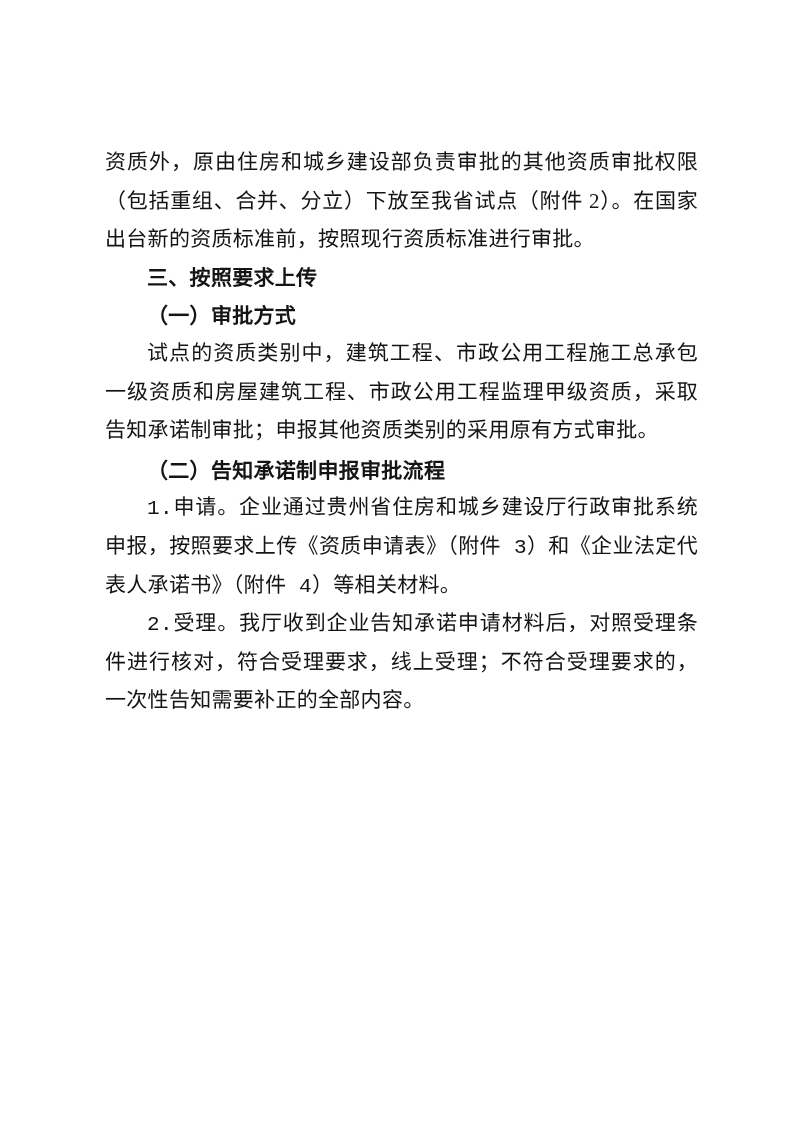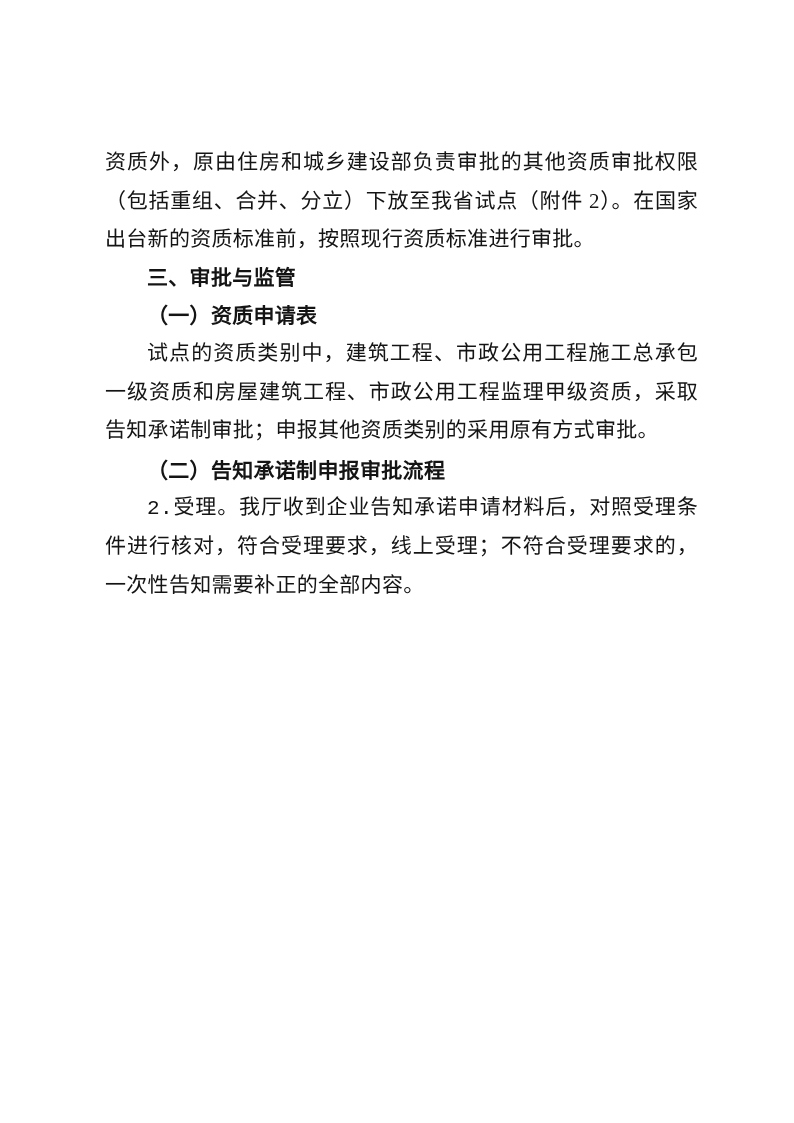--- a/index.html
+++ b/index.html
@@ -54,20 +54,21 @@
     letter-spacing: 3px;
     color: #222222;
   }
 </style>
 </head>
 <body>
 
 <div class="page">
   <div class="content">
     <p>资质外，原由住房和城乡建设部负责审批的其他资质审批权限（包括重组、合并、分立）下放至我省试点（附件 2）。在国家出台新的资质标准前，按照现行资质标准进行审批。</p>
-    <p class="h-hei">三、审批与监管</p>
-    <p class="h-kai">（一）资质申请表</p>
+    <p class="h-hei">三、按照要求上传</p>
+    <p class="h-kai">（一）审批方式</p>
     <p class="indent">试点的资质类别中，建筑工程、市政公用工程施工总承包一级资质和房屋建筑工程、市政公用工程监理甲级资质，采取告知承诺制审批；申报其他资质类别的采用原有方式审批。</p>
     <p class="h-kai">（二）告知承诺制申报审批流程</p>
+    <p class="indent">1.申请。企业通过贵州省住房和城乡建设厅行政审批系统申报，按照要求上传《资质申请表》（附件 3）和《企业法定代表人承诺书》（附件 4）等相关材料。</p>
     <p class="indent">2.受理。我厅收到企业告知承诺申请材料后，对照受理条件进行核对，符合受理要求，线上受理；不符合受理要求的，一次性告知需要补正的全部内容。</p>
   </div>
   <div class="pagenum">— 2 —</div>
 </div>
 
 </body></html>

